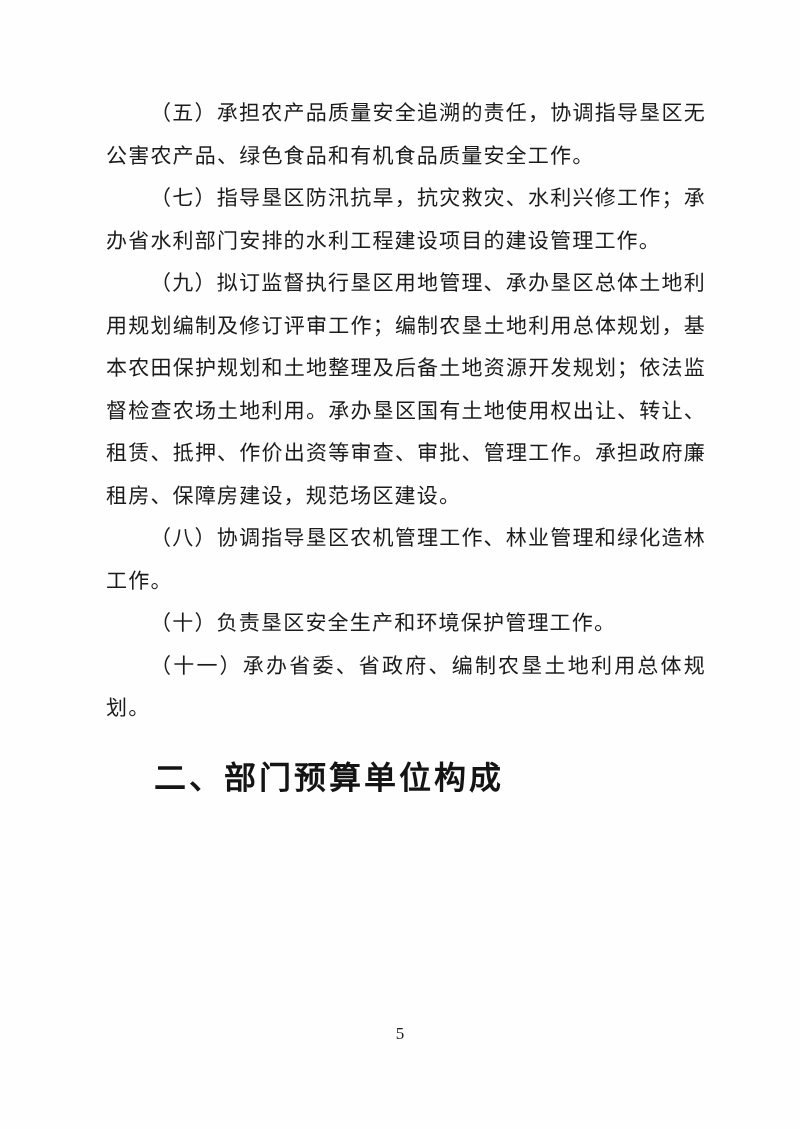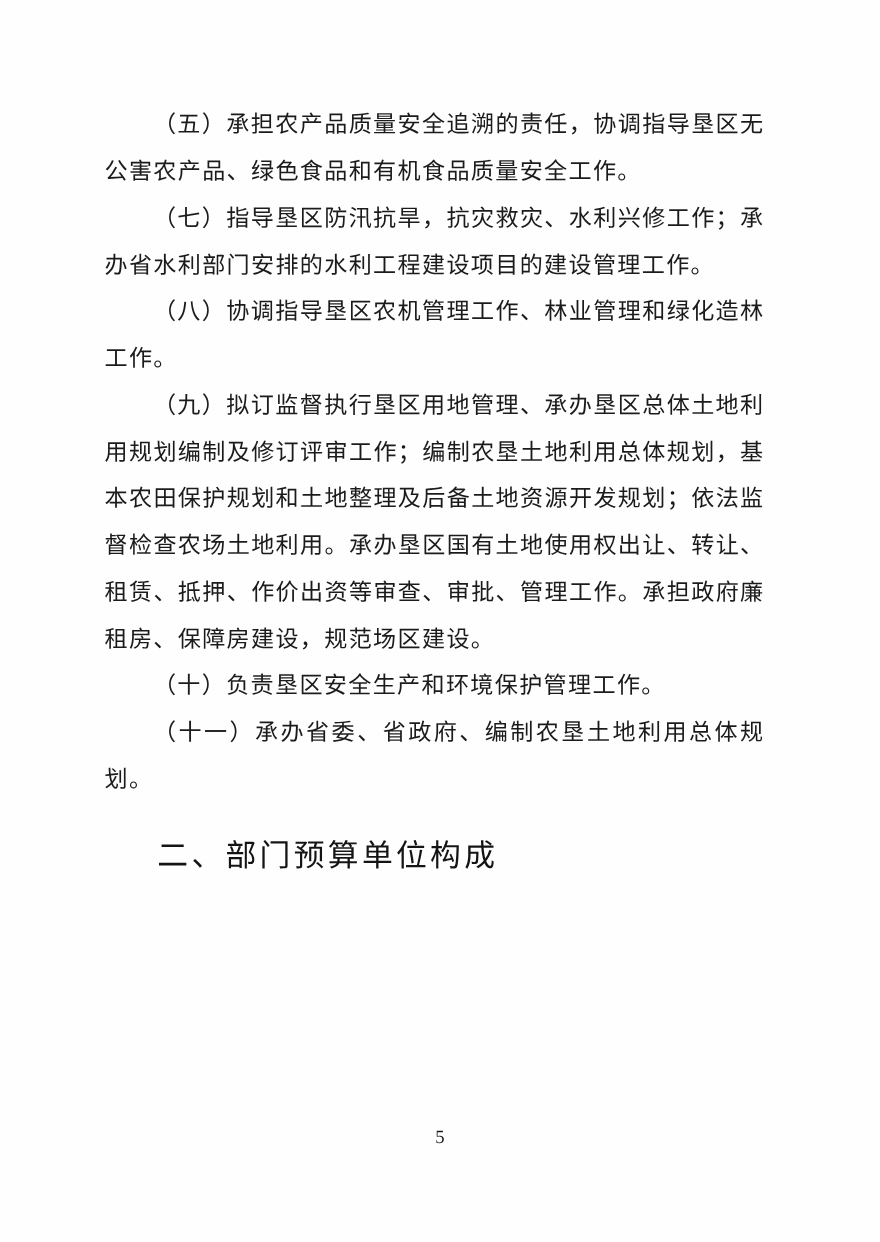--- a/index.html
+++ b/index.html
@@ -12,39 +12,39 @@
     width: 800px;
     height: 1129px;
     margin: 0 auto;
     background: #fefefe;
     overflow: hidden;
     font-family: "Liberation Serif", "DejaVu Serif", serif;
     color: #1b1b1b;
   }
   .content {
     position: absolute;
-    left: 95px;
+    left: 106px;
     top: 92px;
     width: 600px;
   }
   .para {
     margin: 0;
     font-size: 21px;
     line-height: 42.5px;
     letter-spacing: 1.2px;
     text-align: justify;
     text-justify: inter-character;
     text-indent: 44px;
     word-break: break-all;
   }
   .heading {
     margin: 30px 0 18px 48px;
-    font-size: 28px;
+    font-size: 32px;
     line-height: 36px;
-    font-weight: normal;
+    font-weight: bold;
     letter-spacing: 3px;
     font-family: "Liberation Sans", "DejaVu Sans", sans-serif;
     color: #141414;
   }
   .page-number {
     position: absolute;
     top: 1024px;
     left: 0;
     width: 100%;
     text-align: center;
@@ -54,22 +54,22 @@
     color: #1b1b1b;
   }
 </style>
 </head>
 <body>
 
 <div class="page">
   <div class="content">
     <p class="para">（五）承担农产品质量安全追溯的责任，协调指导垦区无公害农产品、绿色食品和有机食品质量安全工作。</p>
     <p class="para">（七）指导垦区防汛抗旱，抗灾救灾、水利兴修工作；承办省水利部门安排的水利工程建设项目的建设管理工作。</p>
+    <p class="para">（九）拟订监督执行垦区用地管理、承办垦区总体土地利用规划编制及修订评审工作；编制农垦土地利用总体规划，基本农田保护规划和土地整理及后备土地资源开发规划；依法监督检查农场土地利用。承办垦区国有土地使用权出让、转让、租赁、抵押、作价出资等审查、审批、管理工作。承担政府廉租房、保障房建设，规范场区建设。</p>
     <p class="para">（八）协调指导垦区农机管理工作、林业管理和绿化造林工作。</p>
-    <p class="para">（九）拟订监督执行垦区用地管理、承办垦区总体土地利用规划编制及修订评审工作；编制农垦土地利用总体规划，基本农田保护规划和土地整理及后备土地资源开发规划；依法监督检查农场土地利用。承办垦区国有土地使用权出让、转让、租赁、抵押、作价出资等审查、审批、管理工作。承担政府廉租房、保障房建设，规范场区建设。</p>
     <p class="para">（十）负责垦区安全生产和环境保护管理工作。</p>
     <p class="para">（十一）承办省委、省政府、编制农垦土地利用总体规划。</p>
 
     <h2 class="heading">二、部门预算单位构成</h2>
 
   </div>
 
   <div class="page-number">5</div>
 </div>
 

